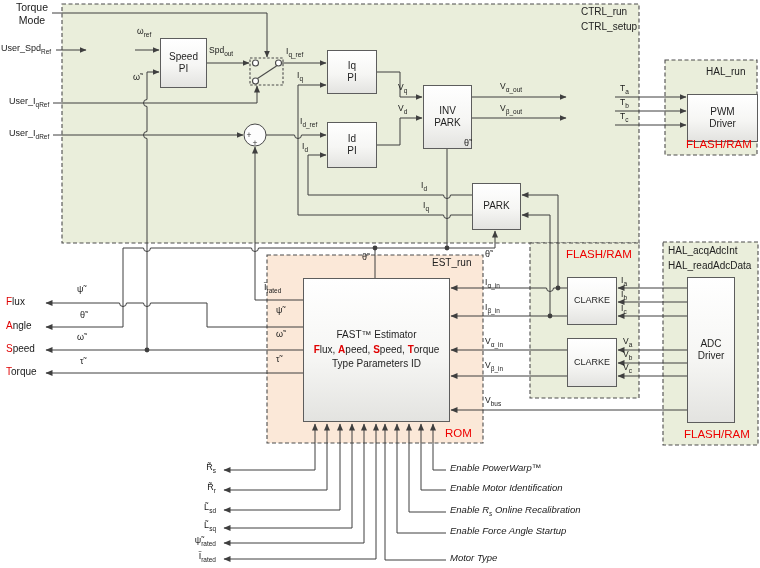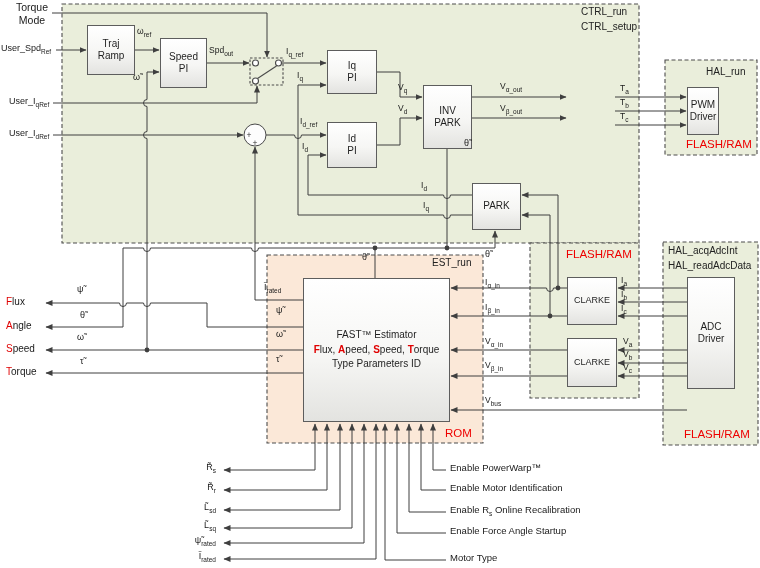--- a/index.html
+++ b/index.html
@@ -13,21 +13,21 @@
          font-size:10px;color:#1f1f1f;line-height:1.25;text-align:center;}
   .lbl{position:absolute;z-index:4;font-size:8.5px;color:#1a1a1a;white-space:nowrap;line-height:1.1;}
   .lbl sub{font-size:6.5px;}
   .tl{font-size:9px;}
   .func{font-size:10px;color:#222;}
   .flash{font-size:11.5px;color:#ee0000;}
   .red{color:#e00000;}
   .b{font-weight:bold;}
   .mode{font-size:10.5px;text-align:center;width:52px;}
   .uin{font-size:9px;}
-  .cfg{font-size:9.5px;}
+  .cfg{font-size:9.5px;font-style:italic;}
   .pr{width:60px;text-align:right;}
   .fast div{margin:1px 0;font-size:10px;}
 </style>
 </head>
 <body>
 
 <div class="canvas">
 
 <svg class="wires" width="760" height="568" viewBox="0 0 760 568">
   <defs>
@@ -113,54 +113,50 @@
 
   <g stroke="#4a4a4a" stroke-width="1.1">
     <rect x="250" y="58" width="33" height="27" fill="none" stroke-dasharray="2.5 1.8"></rect>
     <line x1="257.5" y1="78.5" x2="276.5" y2="66"></line>
     <circle cx="255.5" cy="63" r="3" fill="#fff"></circle>
     <circle cx="278.5" cy="63" r="3" fill="#fff"></circle>
     <circle cx="255.5" cy="81" r="3" fill="#fff"></circle>
   </g>
 </svg>
 
-<div class="block" style="left:87px;top:25px;width:48px;height:50px">
-  <div>Traj</div>
-      <div>Ramp</div>
-</div>
 <div class="block" style="left:160px;top:38px;width:47px;height:50px">
   <div>Speed</div>
       <div>PI</div>
 </div>
 <div class="block" style="left:327px;top:50px;width:50px;height:44px">
   <div>Iq</div>
       <div>PI</div>
 </div>
 <div class="block" style="left:327px;top:122px;width:50px;height:46px">
   <div>Id</div>
       <div>PI</div>
 </div>
 <div class="block" style="left:423px;top:85px;width:49px;height:64px">
   <div>INV</div>
       <div>PARK</div>
 </div>
 <div class="block" style="left:472px;top:183px;width:49px;height:47px">
   <div>PARK</div>
 </div>
-<div class="block" style="left:687px;top:87px;width:32px;height:48px">
+<div class="block" style="left:687px;top:94px;width:71px;height:48px">
   <div>PWM</div>
       <div>Driver</div>
 </div>
 <div class="block" style="left:567px;top:277px;width:50px;height:48px;font-size:9px">
   <div>CLARKE</div>
 </div>
 <div class="block" style="left:567px;top:338px;width:50px;height:49px;font-size:9px">
   <div>CLARKE</div>
 </div>
-<div class="block" style="left:687px;top:277px;width:48px;height:112px">
+<div class="block" style="left:687px;top:277px;width:48px;height:146px">
   <div>ADC</div>
       <div>Driver</div>
 </div>
 <div class="block fast" style="left:303px;top:278px;width:147px;height:144px">
   <div>FAST™ Estimator</div>
   <div>
     <span class="red b">F</span><span>lux, </span><span class="red b">A</span><span>peed, </span><span class="red b">S</span><span>peed, </span><span class="red b">T</span><span>orque</span>
   </div>
   <div>Type Parameters ID</div>
 </div>

